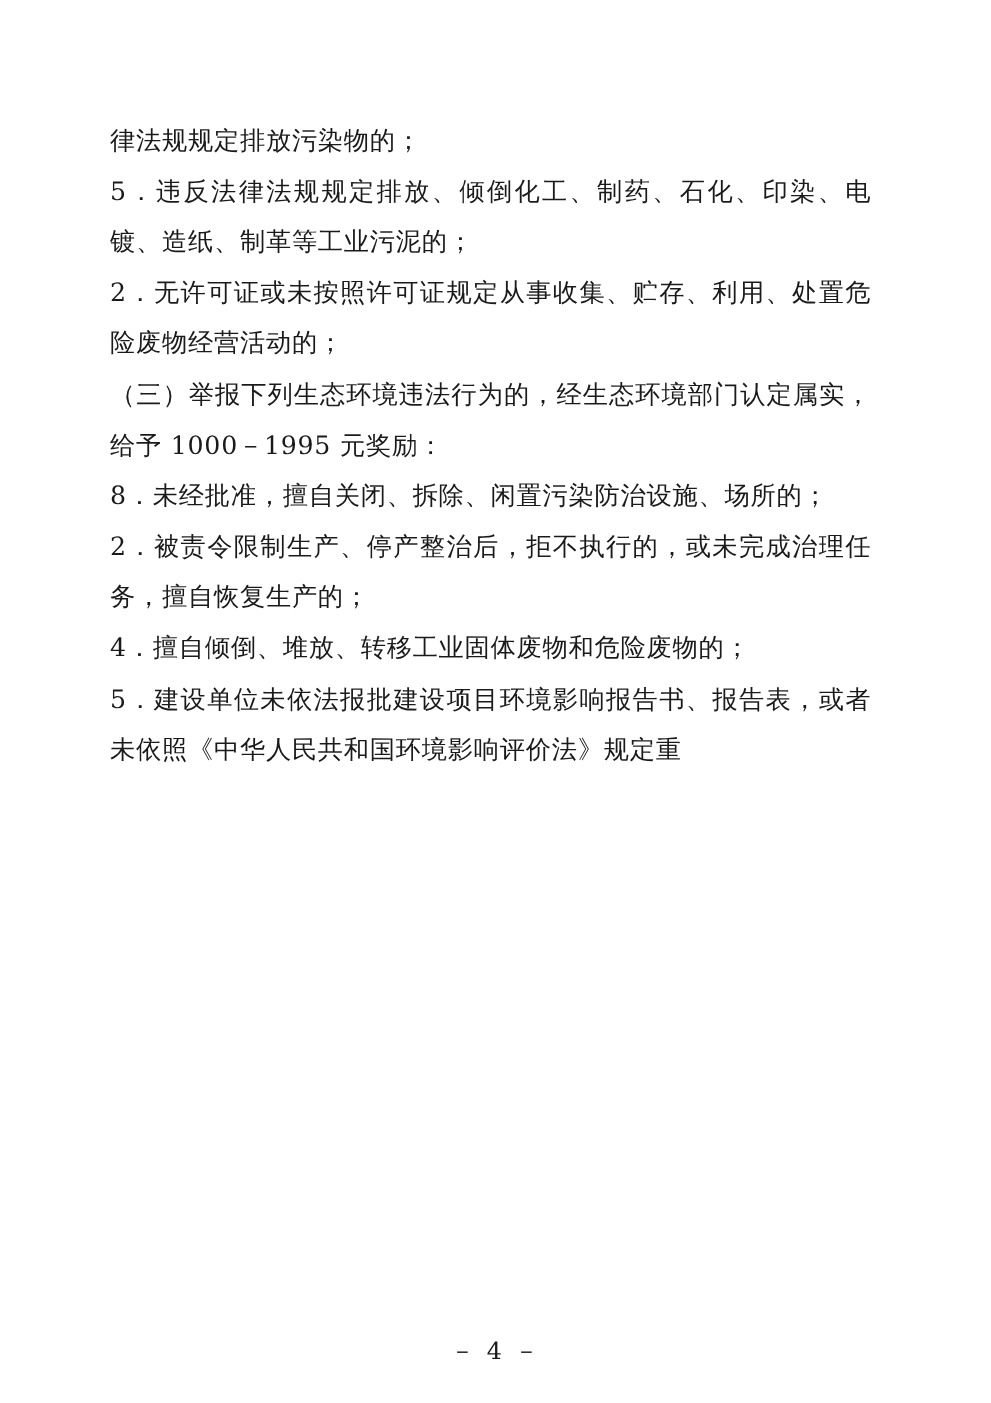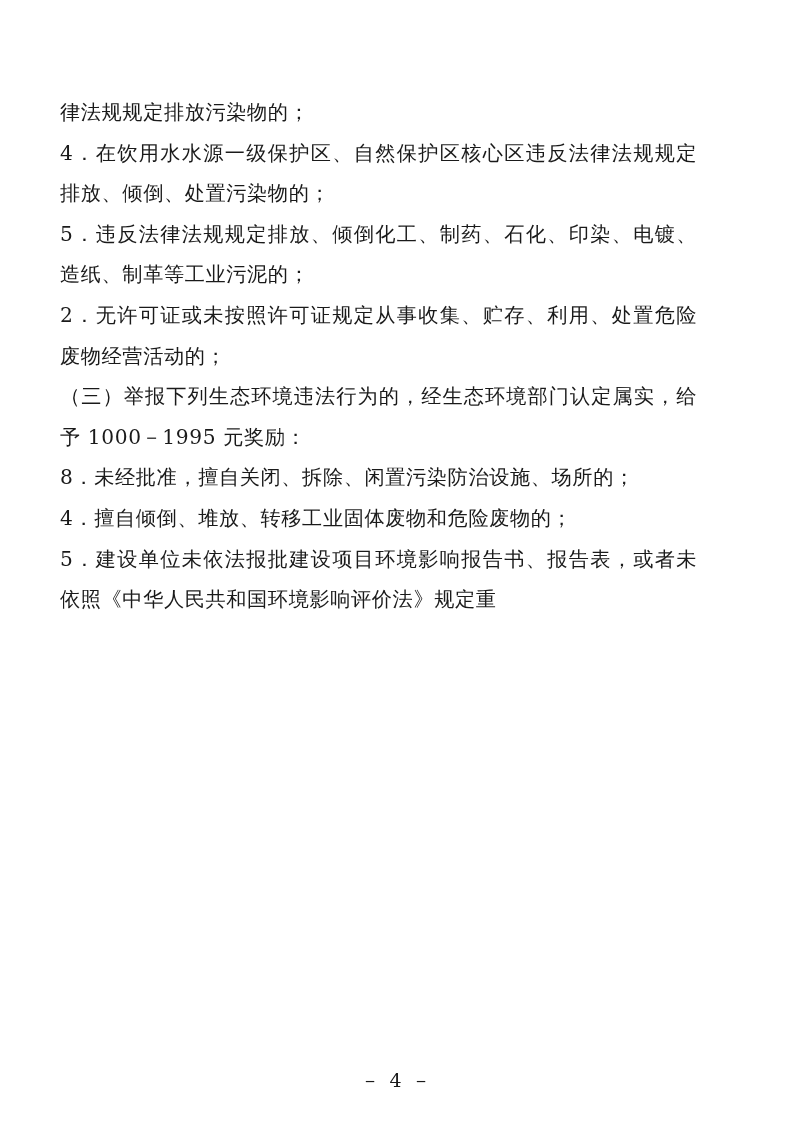--- a/index.html
+++ b/index.html
@@ -15,21 +15,21 @@
     color: #1a1a1a;
     overflow: hidden;
   }
   .page {
     position: absolute;
     left: 0;
     top: 0;
     width: 793px;
     height: 1122px;
     box-sizing: border-box;
-    padding: 92px 96px 0 60px;
+    padding: 92px 96px 0 88px;
   }
   .body-text {
     font-size: 20.2px;
     line-height: 40.6px;
     letter-spacing: 0.6px;
     text-align: justify;
     text-justify: inter-ideograph;
   }
   .body-text p {
     margin: 0;
@@ -52,25 +52,25 @@
     display: inline-block;
     padding-left: 0px;
   }
 </style>
 </head>
 <body>
 
 <div class="page">
   <div class="body-text">
     <p>律法规规定排放污染物的；</p>
-    <p class="indent">4．在饮用水水源一级保护区、自然保护区核心区违反法律法规规定排放、倾倒、处置污染物的；</p>
     <p class="indent">5．违反法律法规规定排放、倾倒化工、制药、石化、印染、电镀、造纸、制革等工业污泥的；</p>
     <p class="indent">2．无许可证或未按照许可证规定从事收集、贮存、利用、处置危险废物经营活动的；</p>
     <p class="indent">（三）举报下列生态环境违法行为的，经生态环境部门认定属实，给予 1000－1995 元奖励：</p>
     <p class="indent">8．未经批准，擅自关闭、拆除、闲置污染防治设施、场所的；</p>
+    <p class="indent">2．被责令限制生产、停产整治后，拒不执行的，或未完成治理任务，擅自恢复生产的；</p>
     <p class="indent">4．擅自倾倒、堆放、转移工业固体废物和危险废物的；</p>
     <p class="indent">5．建设单位未依法报批建设项目环境影响报告书、报告表，或者未依照《中华人民共和国环境影响评价法》规定重</p>
   </div>
 </div>
 
 <div class="footer">
   <span class="pagenum-wrap">－ 4 －</span>
 </div>
 
 </body></html>

